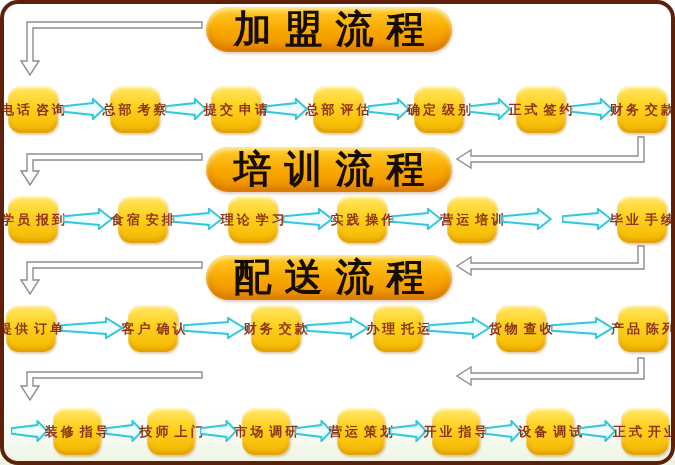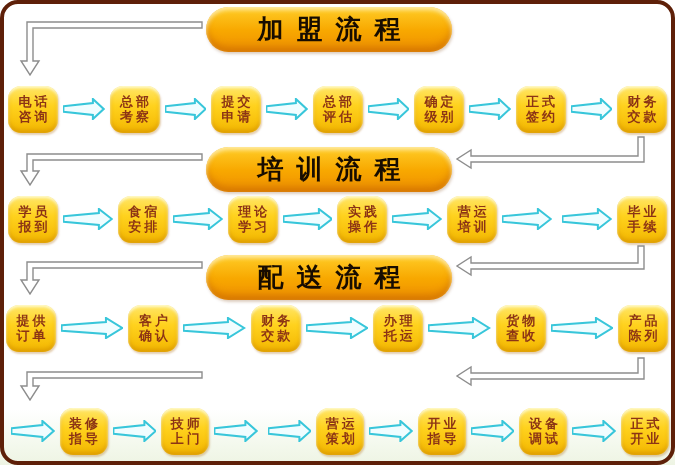--- a/index.html
+++ b/index.html
@@ -19,42 +19,42 @@
   #s4{top:360px;height:105px}
 
   .banner{
     position:absolute;left:206px;width:246px;height:45px;
     border-radius:23px;
     background:linear-gradient(180deg,#ffcd27 0%,#f8a800 52%,#ee8f00 100%);
     box-shadow:inset 0 3px 4px rgba(255,236,170,.95), inset 0 -5px 7px rgba(198,104,0,.6), 1px 2px 3px rgba(120,60,0,.25);
     display:flex;align-items:center;justify-content:center;
   }
   .banner .t{
-    font-size:26px;font-weight:800;color:#170c00;
+    font-size:38px;font-weight:800;color:#170c00;
     letter-spacing:13px;padding-left:13px;line-height:45px;white-space:nowrap;
   }
   #s1 .banner{top:7px}
   #s2 .banner{top:2px}
   #s3 .banner{top:0px}
   #s4 .banner{top:5px}
 
   .steps{
     position:absolute;left:8px;right:8px;height:48px;
     display:flex;align-items:center;
   }
   #s1 .steps{top:85px}
   #s2 .steps{top:50px}
   #s3 .steps{top:49px;left:6px;right:7px}
   #s4 .steps{top:47px;left:6px;right:6px}
 
   .step{
     flex:0 0 auto;width:50px;height:47px;border-radius:13px;
     background:linear-gradient(180deg,#ffe668 0%,#ffd21e 42%,#f3b600 100%);
     box-shadow:inset 0 2px 3px rgba(255,255,225,.85), inset 0 -3px 4px rgba(206,140,0,.6), 1px 2px 2px rgba(165,95,0,.3);
-    display:flex;flex-direction:column;align-items:center;justify-content:center;
+    display:flex;align-items:center;justify-content:center;
   }
   #s4 .step{width:48px}
   .step span{
     font-size:13px;font-weight:700;color:#8c3415;line-height:15px;
     letter-spacing:3px;padding-left:3px;white-space:nowrap;
   }
   .arrow{flex:1 1 auto;height:22px;margin:0 5px;min-width:18px;}
   .arrow svg{display:block;width:100%;height:100%;}
 
   .tubes{position:absolute;inset:0;width:675px;height:465px;z-index:5;pointer-events:none;}
@@ -280,20 +280,24 @@
         </div>
       <div class="step">
           <span>技师</span>
           <span>上门</span>
         </div>
       <div class="arrow">
           <svg viewBox="0 0 100 24" preserveAspectRatio="none">
             <path d="M1,9 L72,5.5 L72,1 L98,12 L72,23 L72,18.5 L1,15 Z" fill="#f0fdff" stroke="#38c6da" stroke-width="2" vector-effect="non-scaling-stroke"></path>
           </svg>
         </div>
+      <div class="step">
+          <span>市场</span>
+          <span>调研</span>
+        </div>
       <div class="arrow">
           <svg viewBox="0 0 100 24" preserveAspectRatio="none">
             <path d="M1,9 L72,5.5 L72,1 L98,12 L72,23 L72,18.5 L1,15 Z" fill="#f0fdff" stroke="#38c6da" stroke-width="2" vector-effect="non-scaling-stroke"></path>
           </svg>
         </div>
       <div class="step">
           <span>营运</span>
           <span>策划</span>
         </div>
       <div class="arrow">

